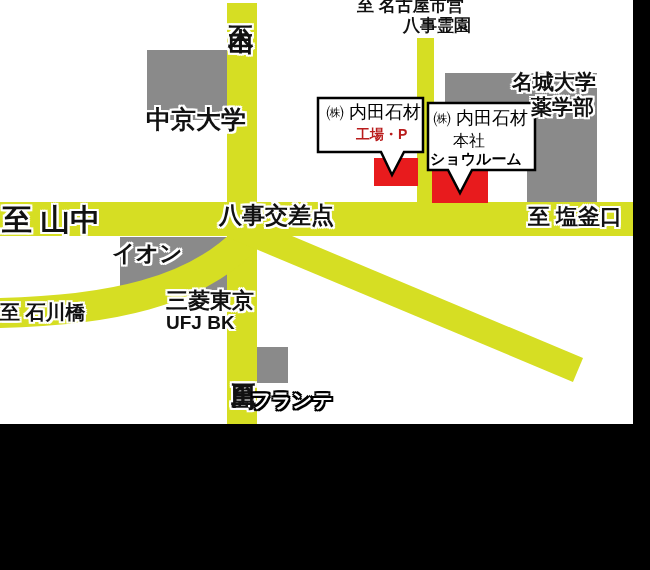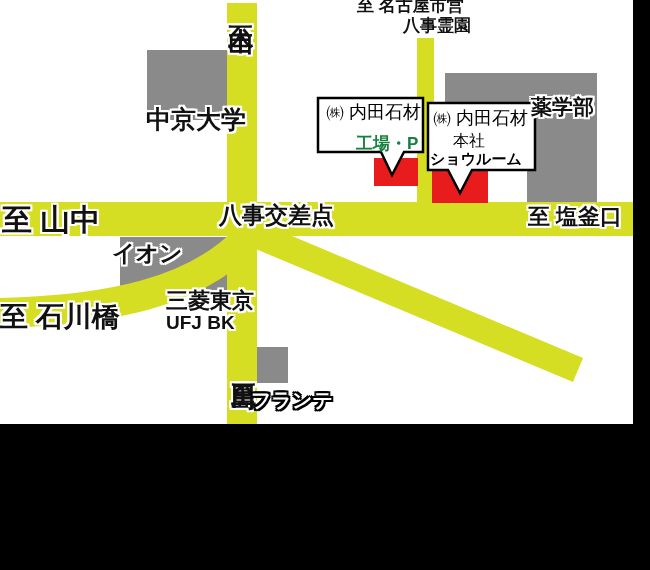--- a/index.html
+++ b/index.html
@@ -49,34 +49,35 @@
 
       <path class="callout" d="M318 98 H423 V152 H404 L392 175 L381 152 H318 Z"></path>
       <path class="callout" d="M428 103 H535 V170 H472 L460 193 L448 170 H428 Z"></path>
     </svg>
 
     <div class="lbl plain" style="left:357px;top:-3px;font-size:17px;">至 名古屋市営</div>
     <div class="lbl plain" style="left:403px;top:17px;font-size:17px;">八事霊園</div>
     <div class="lbl ow vert" style="left:228px;top:6px;font-size:25px;">至本山</div>
     <div class="lbl ow" style="left:2px;top:204px;font-size:30px;">至 山中</div>
     <div class="lbl ow" style="left:528px;top:205px;font-size:22px;">至 塩釜口</div>
-    <div class="lbl ow" style="left:0px;top:302px;font-size:28px;">至 石川橋</div>
+    <div class="lbl ow" style="left:0px;top:302px;font-size:20px;">至 石川橋</div>
     <div class="lbl ow vert" style="left:231px;top:364px;font-size:25px;">至島田</div>
 
     <div class="lbl ow" style="left:179px;top:203px;font-size:23px;margin-left:40px;">八事交差点</div>
 
     <div class="lbl ow" style="left:146px;top:81px;font-size:25px;margin-top:25px;">中京大学</div>
+    <div class="lbl ow" style="left:512px;top:71px;font-size:21px;">名城大学</div>
     <div class="lbl ow" style="left:531px;top:96px;font-size:21px;">薬学部</div>
     <div class="lbl ow" style="left:112px;top:241px;font-size:23px;">イオン</div>
     <div class="lbl ow" style="left:166px;top:289px;font-size:22px;">三菱東京</div>
     <div class="lbl ow" style="left:166px;top:313px;font-size:19px;">UFJ BK</div>
     <div class="lbl ob" style="left:251px;top:350px;font-size:20px;margin-top:40px;">フランテ</div>
 
     <div class="lbl callout-text" style="left:326px;top:103px;font-size:18px;">㈱ 内田石材</div>
-    <div class="lbl" style="left:356px;top:127px;font-size:17px;color:#15803d;margin-top:8px;">工場・P</div>
+    <div class="lbl" style="left:356px;top:127px;font-size:14px;color:#b91c1c;">工場・P</div>
 
     <div class="lbl callout-text" style="left:433px;top:109px;font-size:18px;">㈱ 内田石材</div>
     <div class="lbl callout-text" style="left:453px;top:133px;font-size:16px;">本社</div>
     <div class="lbl" style="left:430px;top:151px;font-size:15px;color:#000;">ショウルーム</div>
   </div>
 
   <div style="position:absolute;left:633px;top:0;width:17px;height:570px;background:#000;"></div>
   <div style="position:absolute;left:0;top:445px;width:650px;height:125px;background:#000;"></div>
 </div>
 

